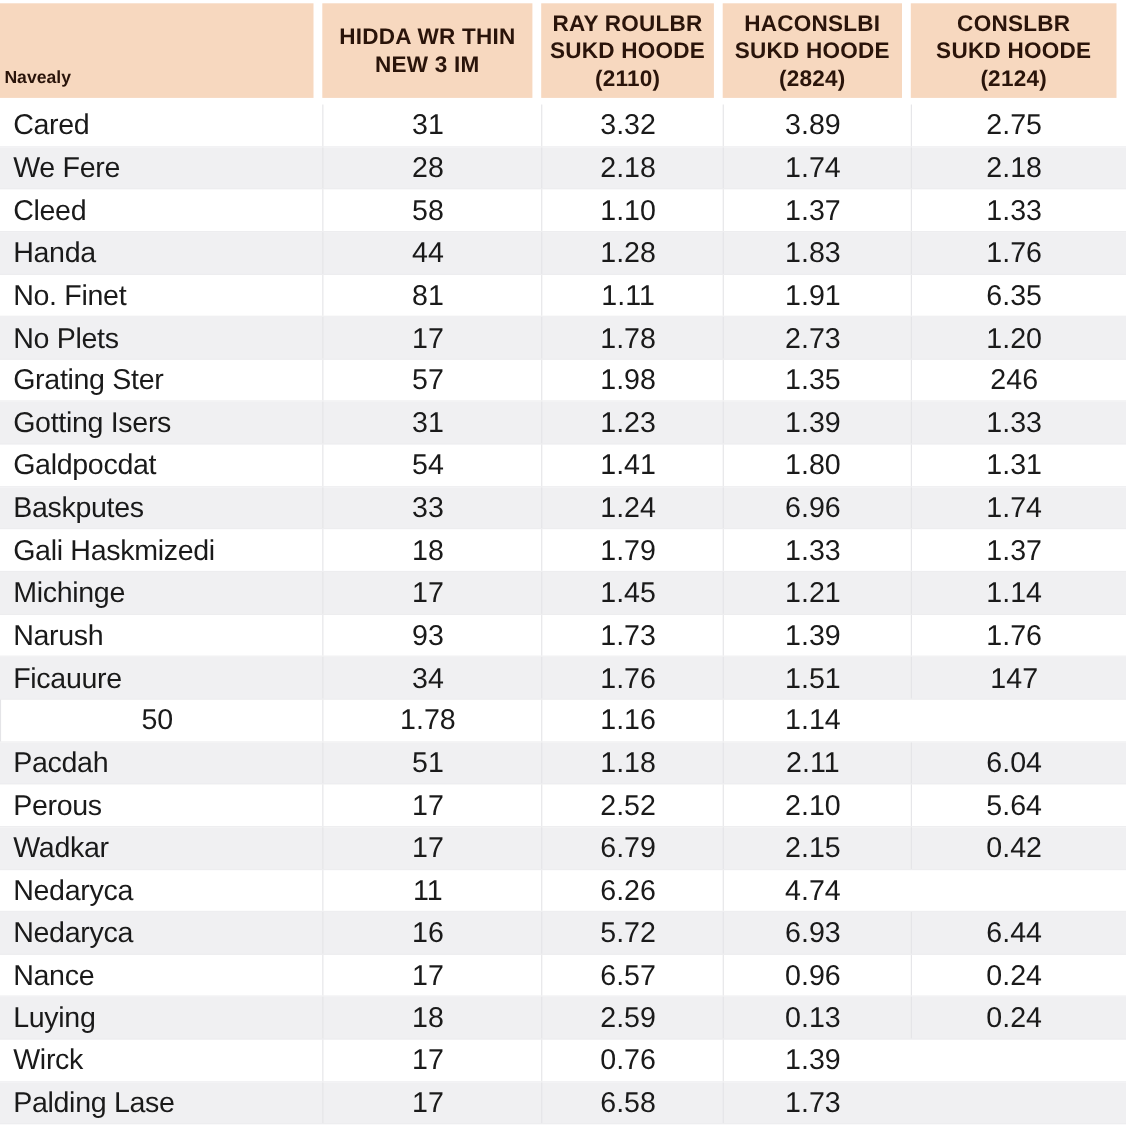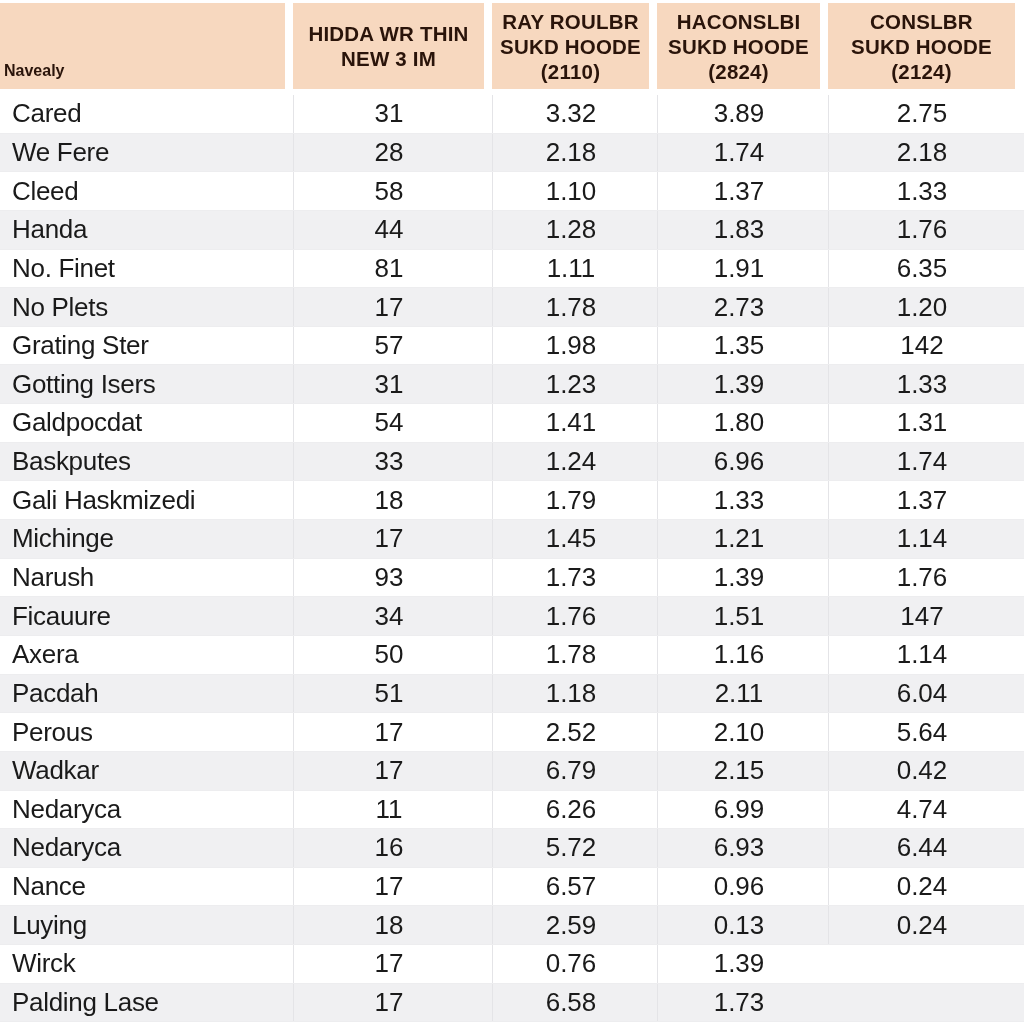--- a/index.html
+++ b/index.html
@@ -141,21 +141,21 @@
       <div class="cell num">1.78</div>
       <div class="cell num">2.73</div>
       <div class="cell num">1.20</div>
     </div>
 
     <div class="grid row">
       <div class="cell name">Grating Ster</div>
       <div class="cell num">57</div>
       <div class="cell num">1.98</div>
       <div class="cell num">1.35</div>
-      <div class="cell num">142</div>
+      <div class="cell num">246</div>
     </div>
 
     <div class="grid row">
       <div class="cell name">Gotting Isers</div>
       <div class="cell num">31</div>
       <div class="cell num">1.23</div>
       <div class="cell num">1.39</div>
       <div class="cell num">1.33</div>
     </div>
 
@@ -201,21 +201,20 @@
 
     <div class="grid row">
       <div class="cell name">Ficauure</div>
       <div class="cell num">34</div>
       <div class="cell num">1.76</div>
       <div class="cell num">1.51</div>
       <div class="cell num">147</div>
     </div>
 
     <div class="grid row">
-      <div class="cell name">Axera</div>
       <div class="cell num">50</div>
       <div class="cell num">1.78</div>
       <div class="cell num">1.16</div>
       <div class="cell num">1.14</div>
     </div>
 
     <div class="grid row">
       <div class="cell name">Pacdah</div>
       <div class="cell num">51</div>
       <div class="cell num">1.18</div>
@@ -236,21 +235,20 @@
       <div class="cell num">17</div>
       <div class="cell num">6.79</div>
       <div class="cell num">2.15</div>
       <div class="cell num">0.42</div>
     </div>
 
     <div class="grid row">
       <div class="cell name">Nedaryca</div>
       <div class="cell num">11</div>
       <div class="cell num">6.26</div>
-      <div class="cell num">6.99</div>
       <div class="cell num">4.74</div>
     </div>
 
     <div class="grid row">
       <div class="cell name">Nedaryca</div>
       <div class="cell num">16</div>
       <div class="cell num">5.72</div>
       <div class="cell num">6.93</div>
       <div class="cell num">6.44</div>
     </div>

